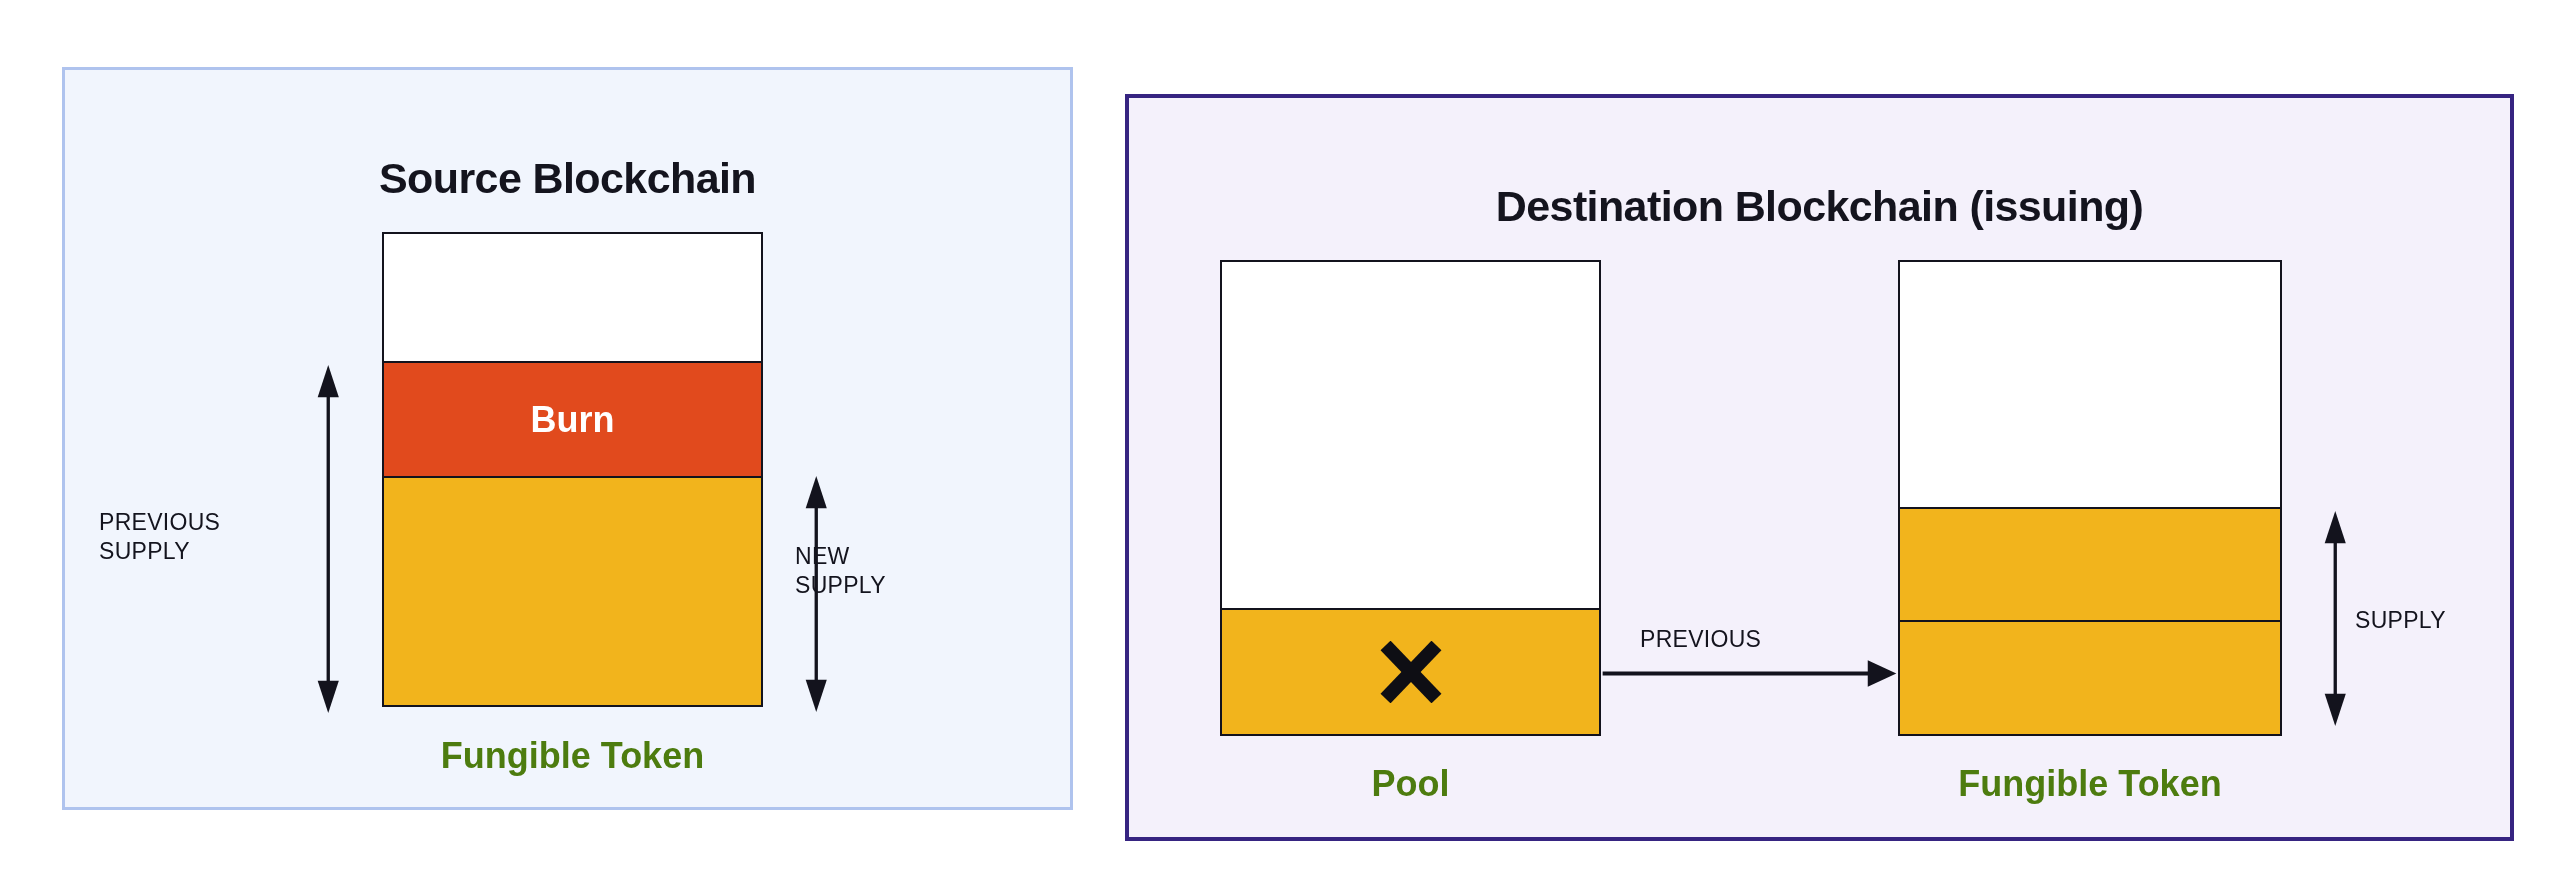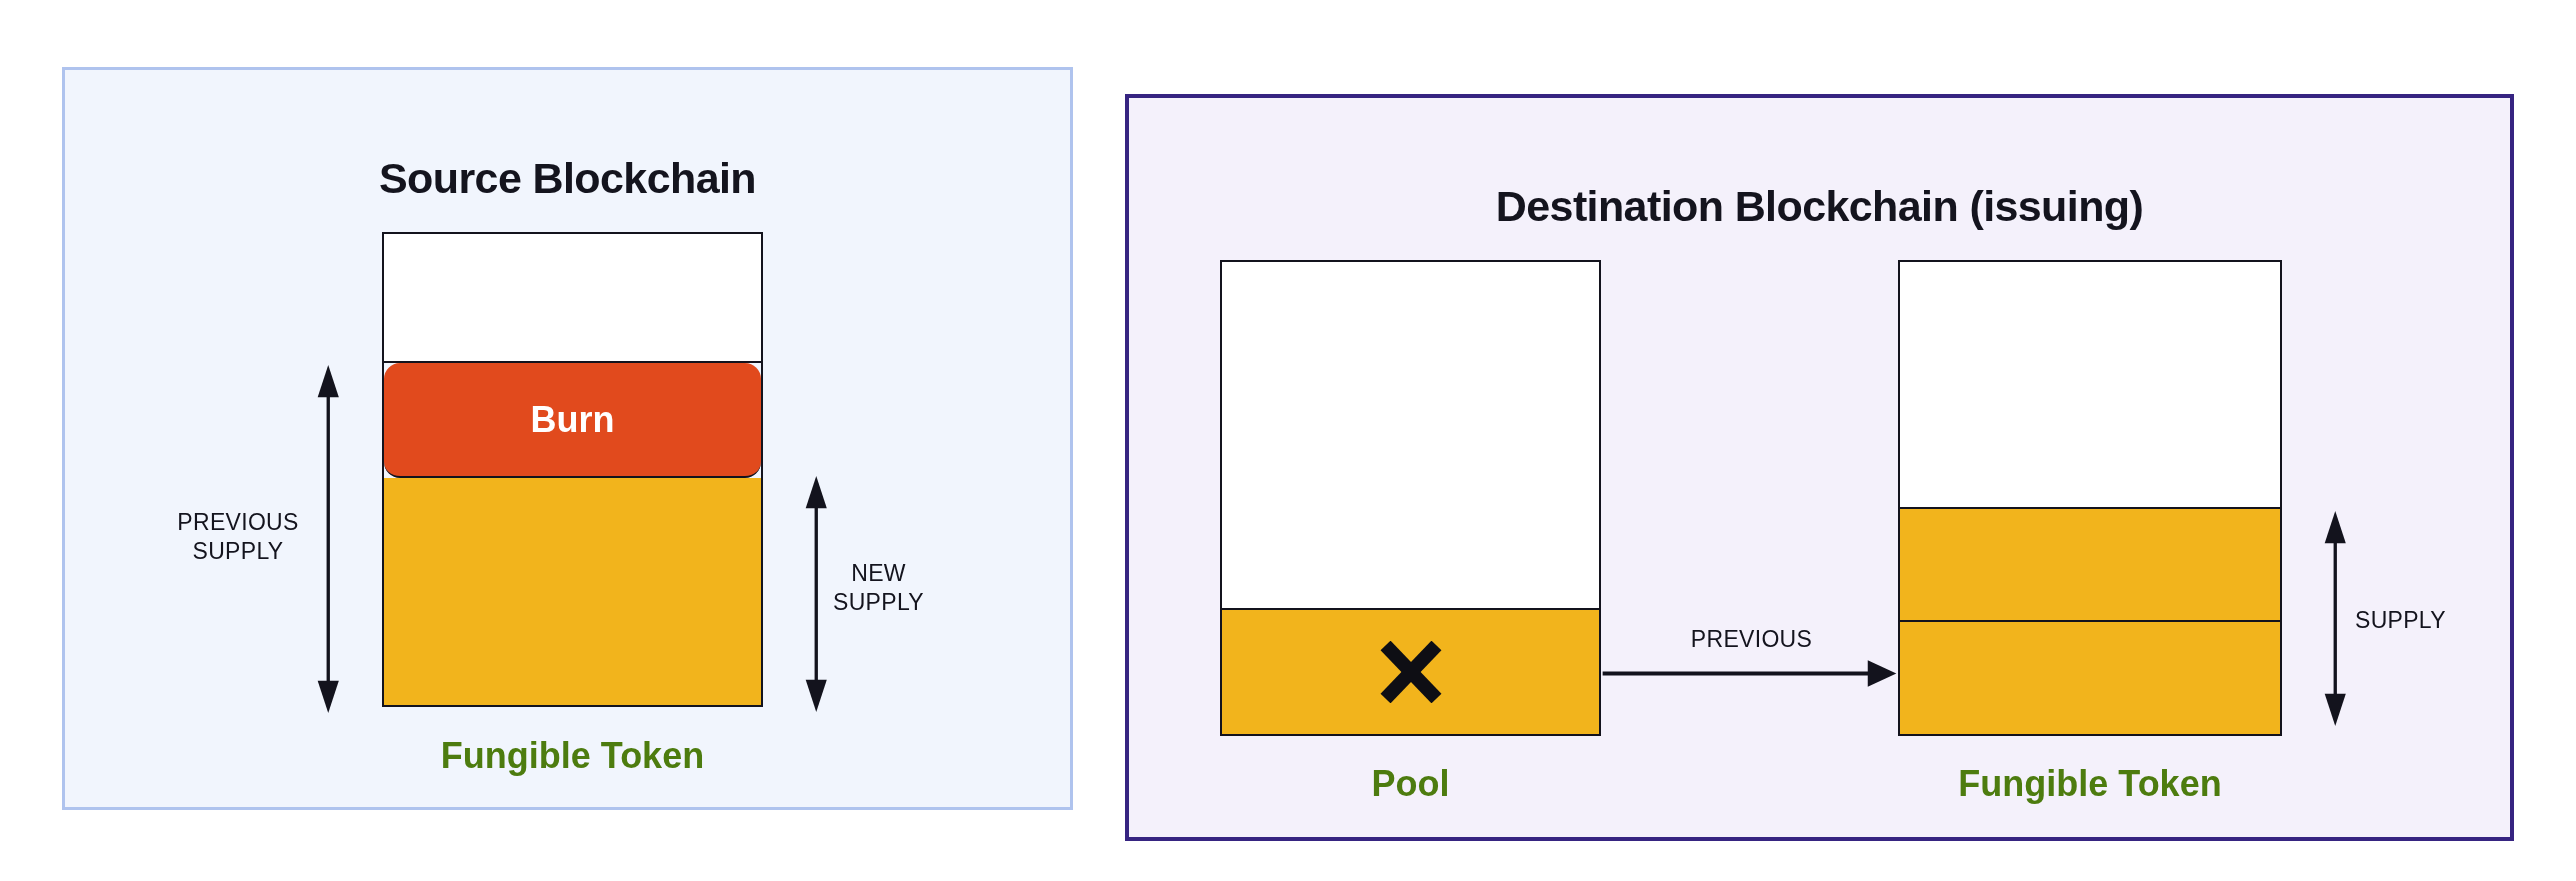--- a/index.html
+++ b/index.html
@@ -60,21 +60,20 @@
   }
   .seg-white { background: #ffffff; }
   .seg-burn {
     background: #E14A1D;
     display: flex;
     align-items: center;
     justify-content: center;
     color: #ffffff;
     font-size: 36px;
     font-weight: 600;
-    border-radius: 16px;
   }
   .seg-yellow { background: #F2B41C; }
   .seg-divider { border-bottom: 2.8px solid #13131D; }
   .seg-grow { flex: 1 1 auto; }
   .seg-x {
     display: flex;
     align-items: center;
     justify-content: center;
   }
   .bar-label {
@@ -84,21 +83,20 @@
     font-weight: 700;
     color: #4d7c0f;
   }
   .caps-label {
     position: absolute;
     font-size: 23px;
     font-weight: 400;
     line-height: 29px;
     letter-spacing: 0.3px;
     color: #14141E;
-    text-align: center;
   }
   .caps-label.left-align { text-align: left; }
   .arrow { position: absolute; }
   svg { display: block; }
 </style>
 </head>
 <body>
 
 <div class="canvas">
 
@@ -125,21 +123,21 @@
       <div>SUPPLY</div>
     </div>
 
     <div class="arrow" style="left:739px; top:406px;">
       <svg width="24.5" height="236" viewBox="0 0 44 425">
         <line x1="22" y1="52" x2="22" y2="373" stroke="#13131D" stroke-width="6"></line>
         <polygon points="22,0 3,58 41,58" fill="#13131D"></polygon>
         <polygon points="22,425 3,367 41,367" fill="#13131D"></polygon>
       </svg>
     </div>
-    <div class="caps-label" style="left:730px; top:489px; width:167px;">
+    <div class="caps-label" style="left:730px; top:472px; width:167px;">
       <div>NEW</div>
       <div>SUPPLY</div>
     </div>
 
     <div class="bar-label" style="left:317px; top:665px; width:381px;">Fungible Token</div>
   </section>
 
   <section class="panel panel-destination">
     <h2 class="panel-title">Destination Blockchain (issuing)</h2>
 

